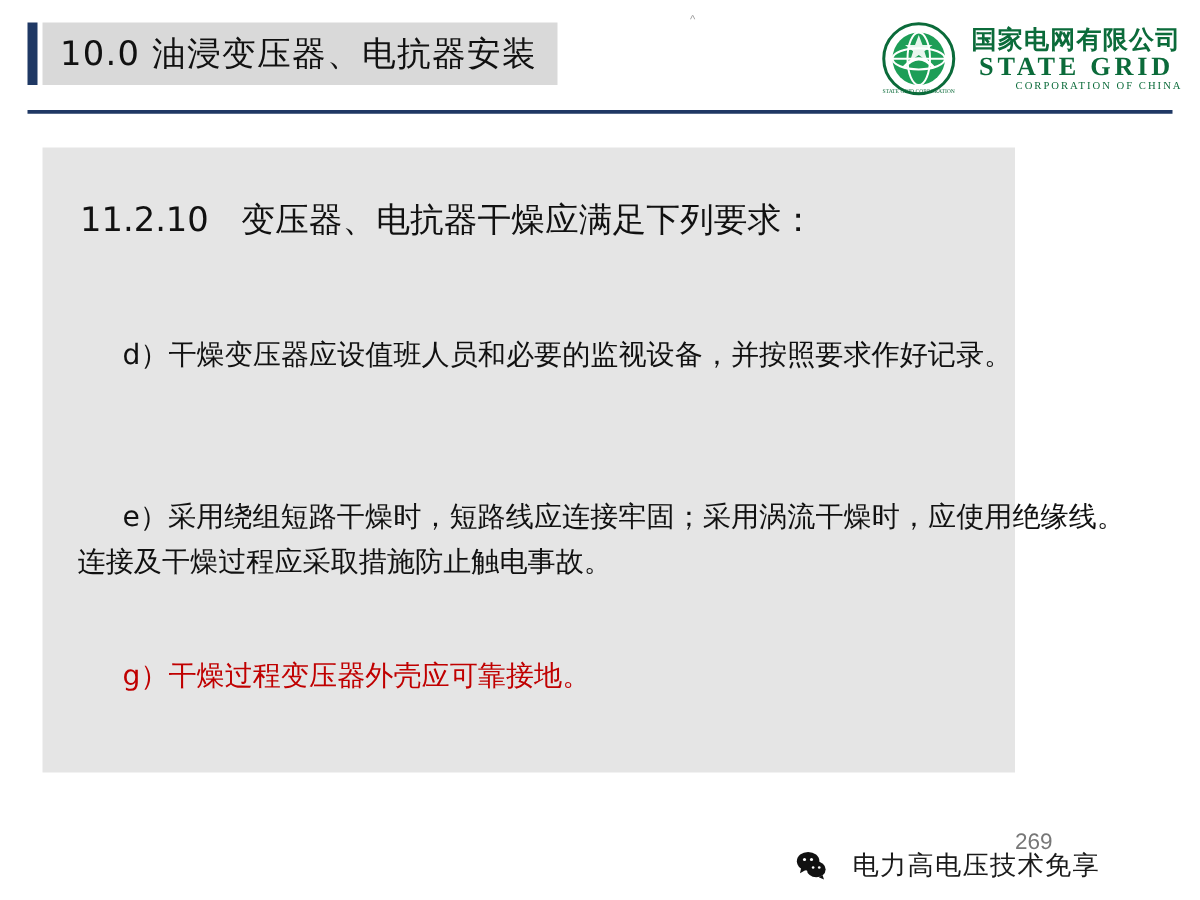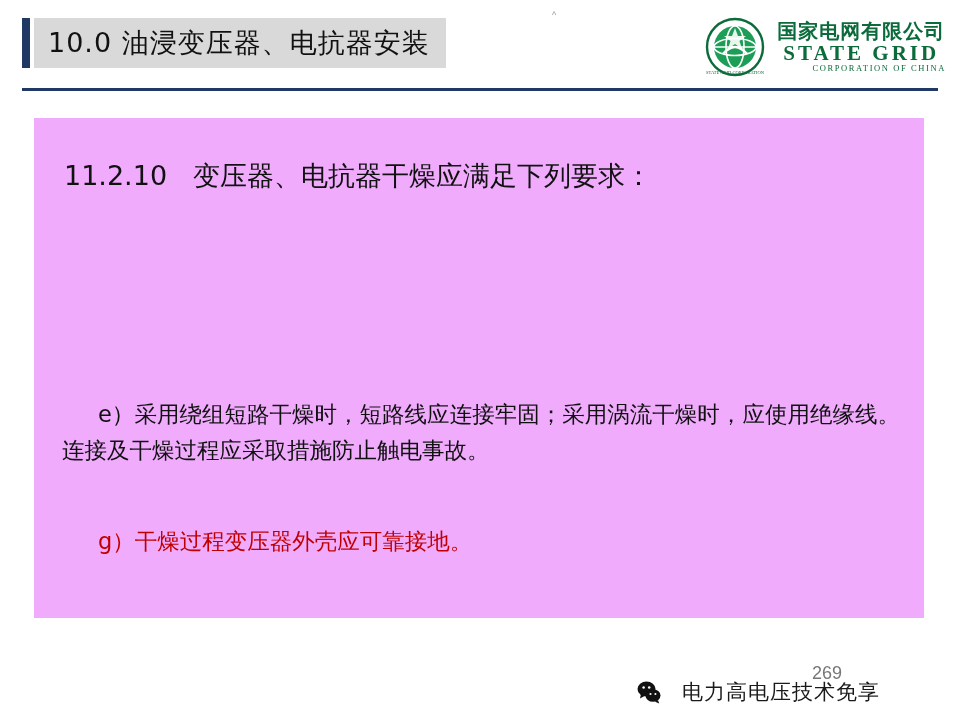--- a/index.html
+++ b/index.html
@@ -101,23 +101,23 @@
     letter-spacing: 1.6px;
     font-family: "Liberation Serif", serif;
     padding-left: 36px;
   }
 
   
   .content-panel {
     position: absolute;
     left: 34px;
     top: 118px;
-    width: 890px;
+    width: 778px;
     height: 500px;
-    background: #f0abfc;
+    background: #e5e5e5;
   }
   .clause-heading {
     position: absolute;
     left: 30px;
     top: 40px;
     font-size: 27px;
     color: #111111;
     font-family: "DejaVu Sans", sans-serif;
     white-space: nowrap;
   }
@@ -223,20 +223,23 @@
     </div>
   </div>
 </div>
 
 <div class="content-panel">
 
   <div class="clause-heading">
     <span class="num">11.2.10</span><span class="gap"></span><span>变压器、电抗器干燥应满足下列要求：</span>
   </div>
 
+  <div class="para p-d">
+    <span class="indent"></span><span>d）干燥变压器应设值班人员和必要的监视设备，并按照要求作好记录。</span>
+  </div>
 
   <div class="para p-e">
     <span class="indent"></span><span>e）采用绕组短路干燥时，短路线应连接牢固；采用涡流干燥时，应使用绝缘线。连接及干燥过程应采取措施防止触电事故。</span>
   </div>
 
 
   <div class="para p-g">
     <span class="indent"></span><span>g）干燥过程变压器外壳应可靠接地。</span>
   </div>
 

